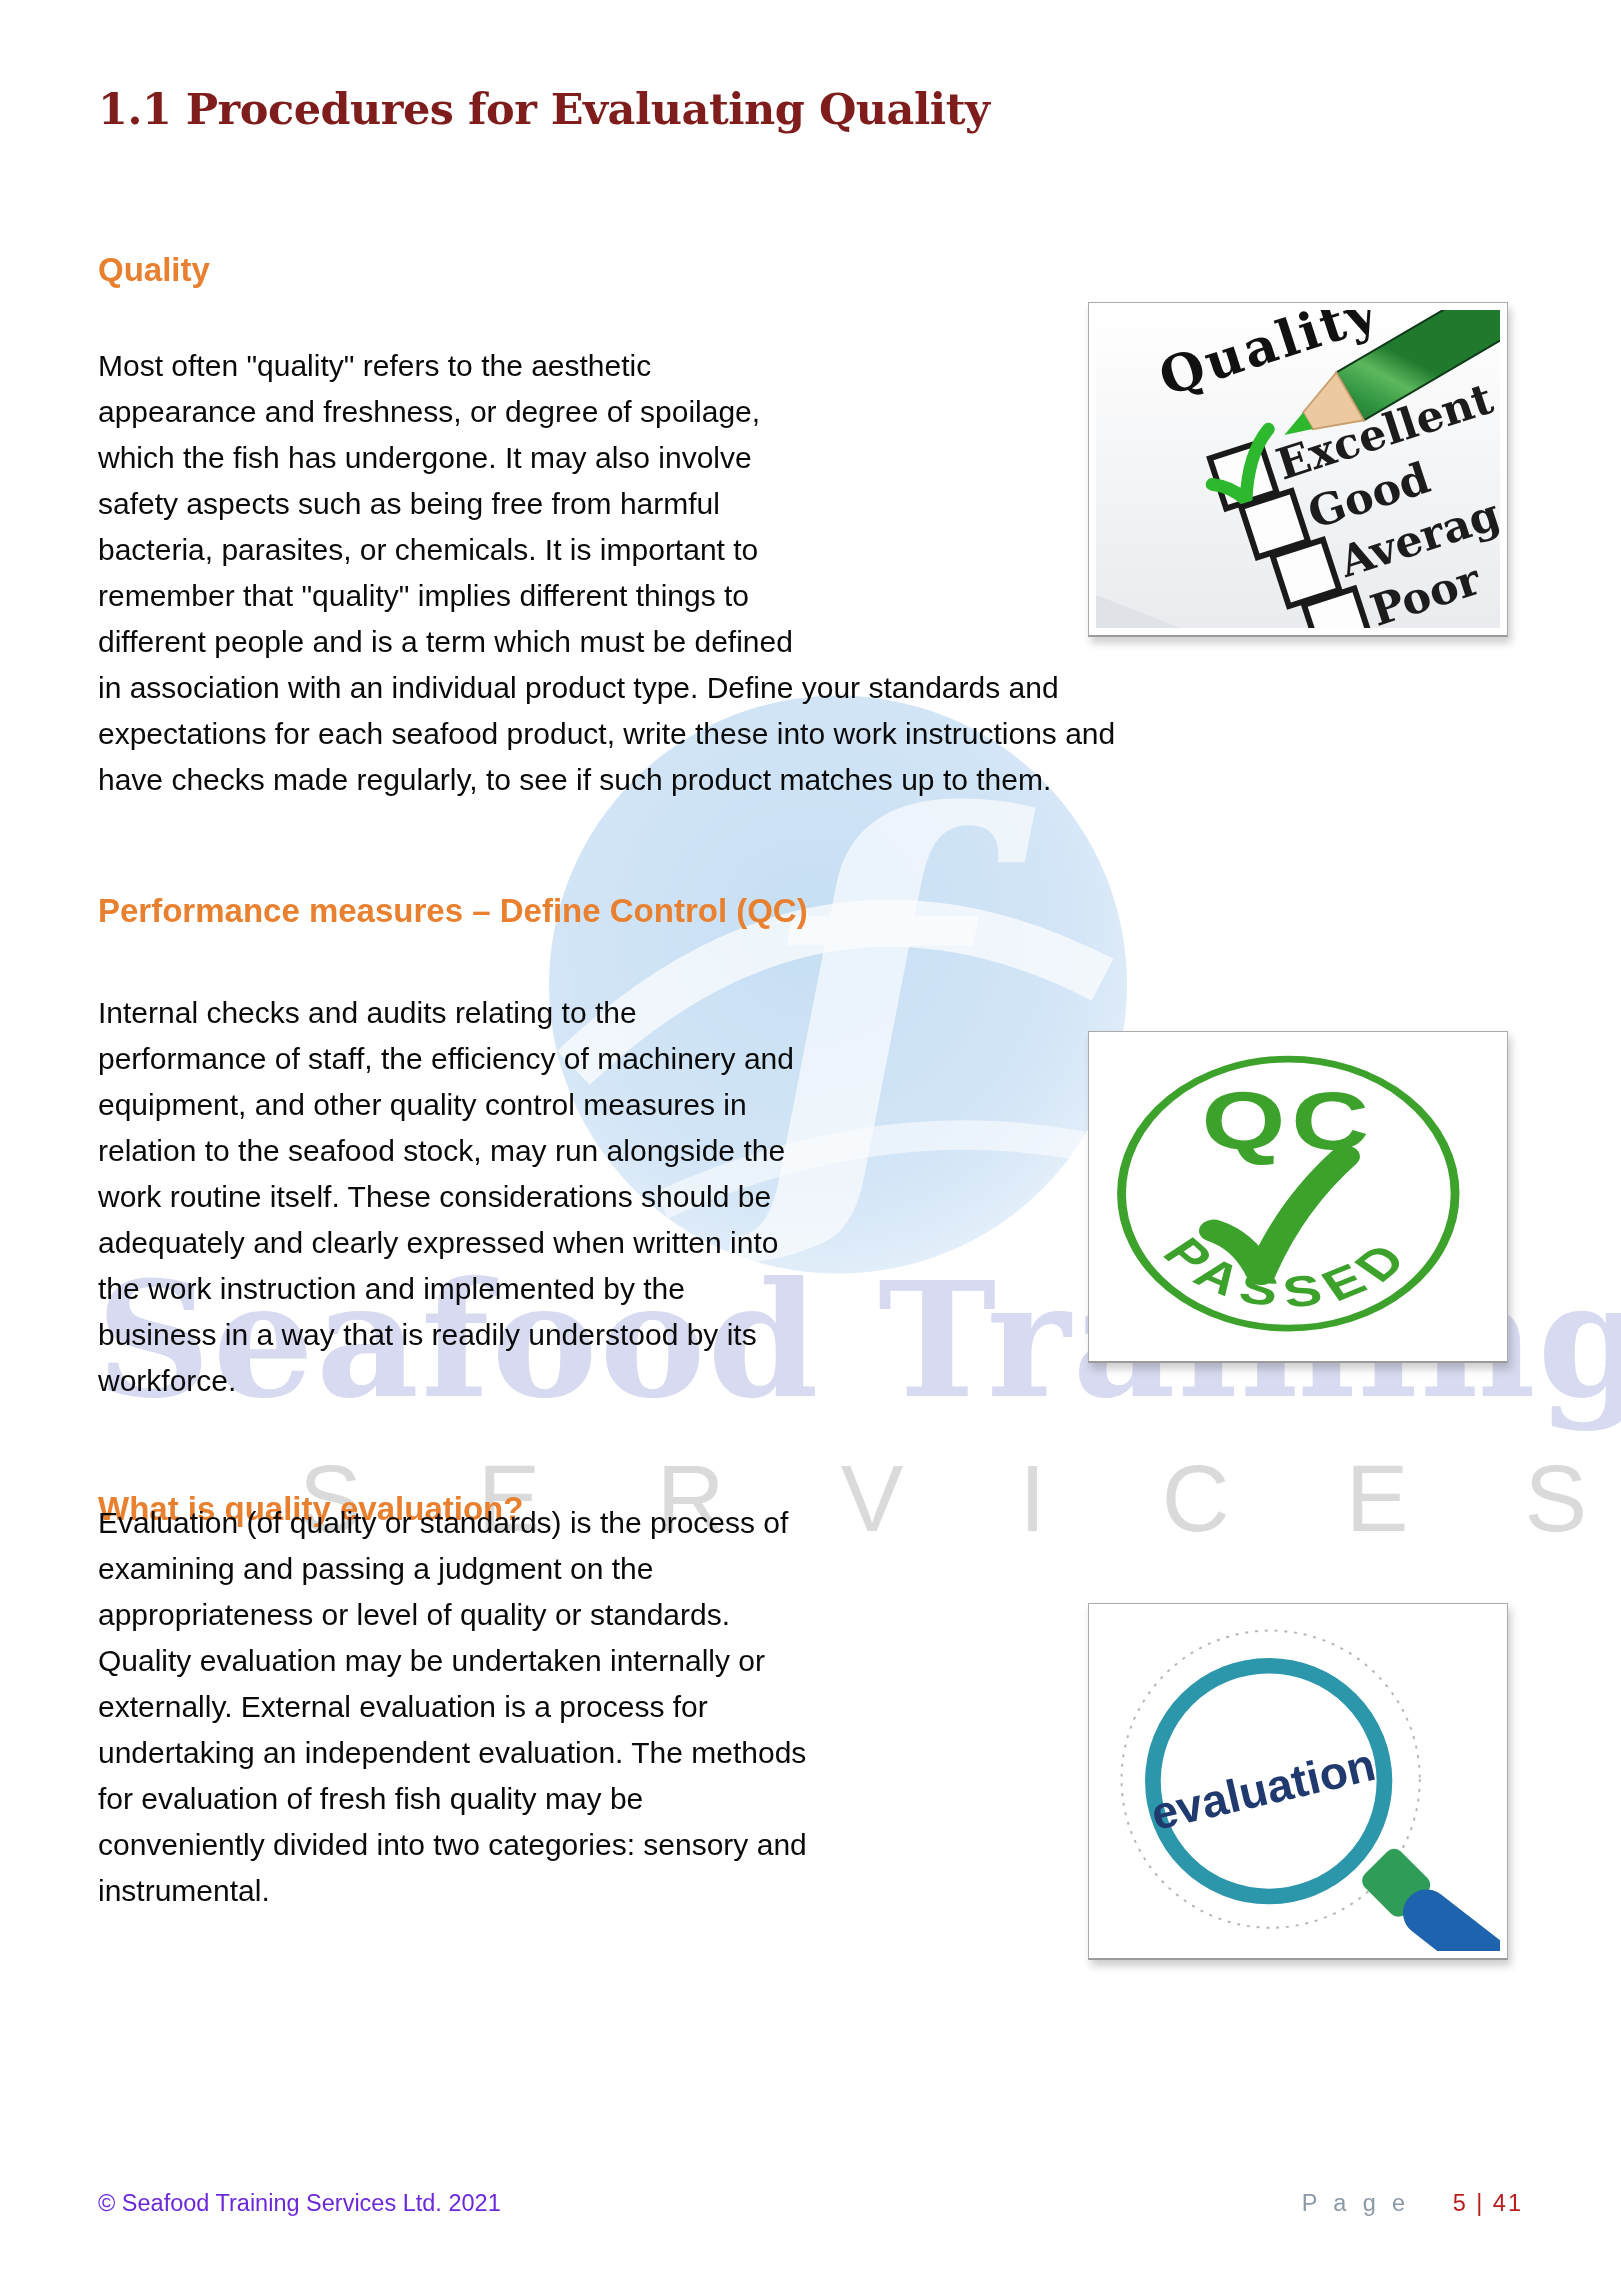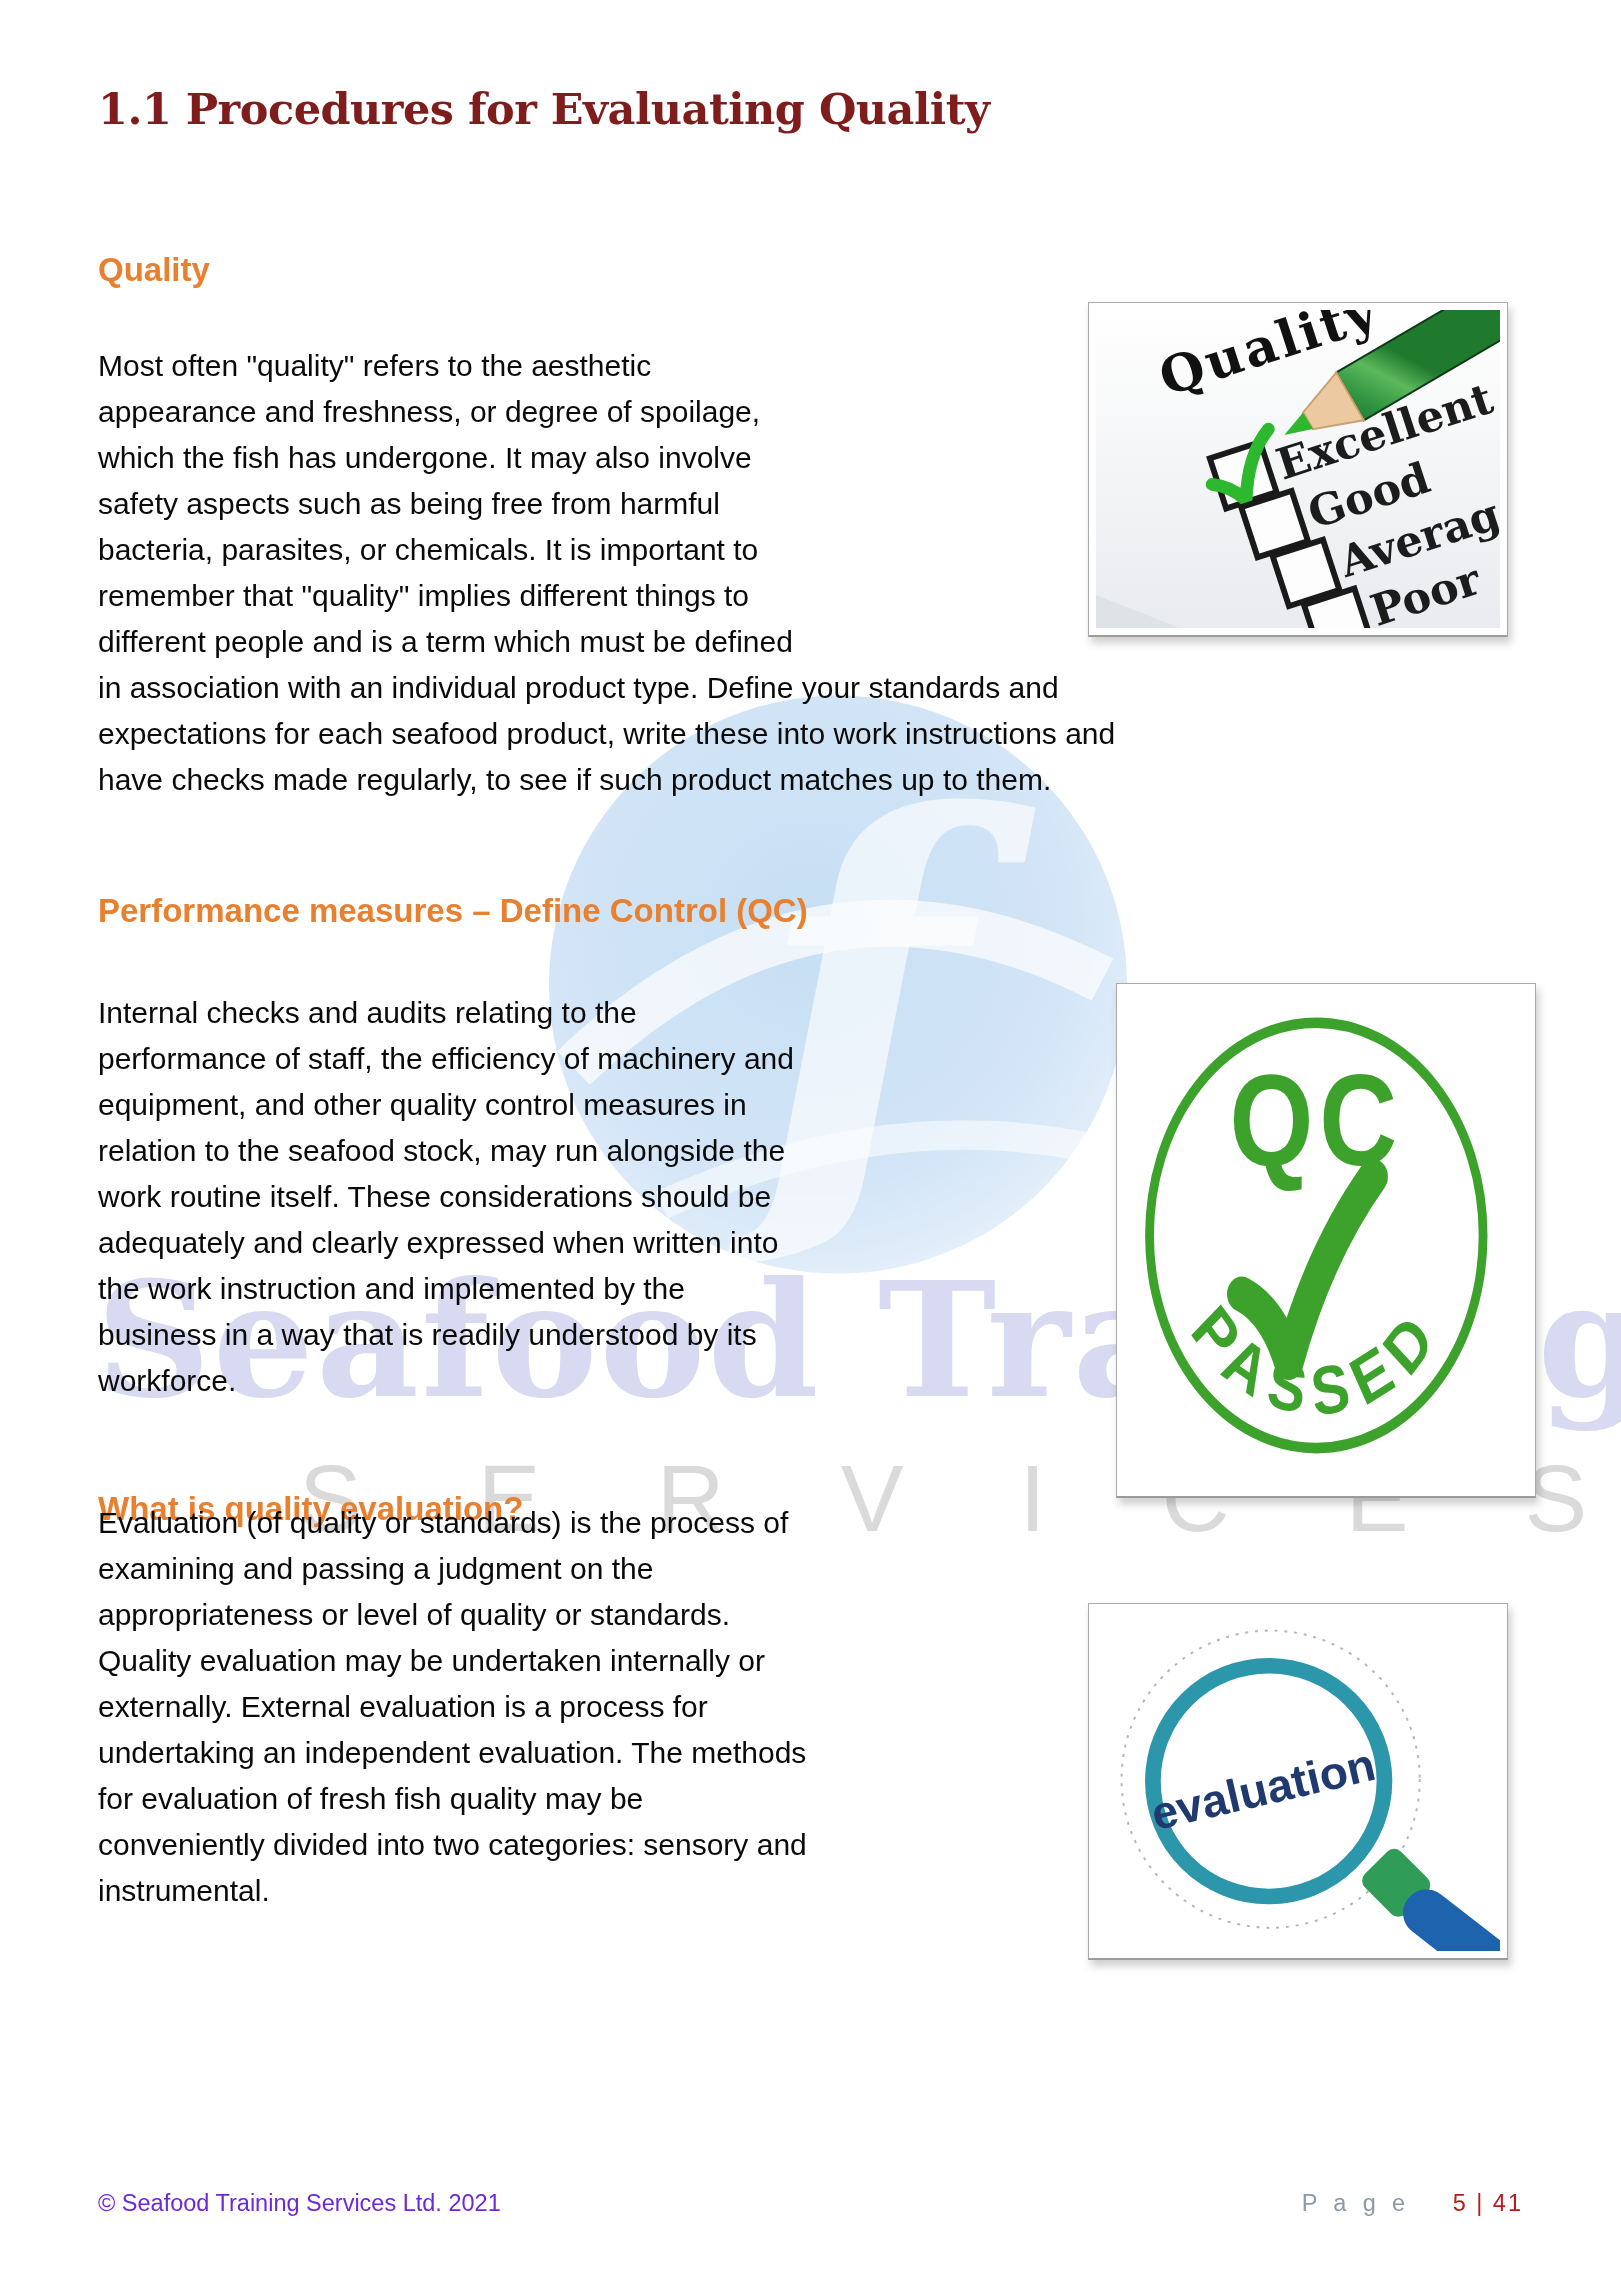--- a/index.html
+++ b/index.html
@@ -49,21 +49,21 @@
   .p3{top:1500px;}
   
   .img-box{
     position:absolute;left:1088px;z-index:3;
     width:420px;background:#ffffff;
     border:1px solid #ababab;border-bottom:2.9px solid #9b9b9b;
     box-shadow:2.9px 5.9px 7.8px rgba(60,60,60,.25);
     box-sizing:border-box;padding:6.9px;
   }
   .box-quality{top:302px;height:335px;}
-  .box-qc{top:983px;height:515px;margin-left:28px;}
+  .box-qc{top:1031px;height:332px;}
   .box-eval{top:1603px;height:357px;}
   .img-box svg{display:block;width:100%;height:100%;}
   
   .footer{position:absolute;left:0;top:2190px;width:100%;z-index:2;font-size:23.5px;}
   .footer .copy{position:absolute;left:98px;color:#6d28d9;white-space:nowrap;}
   .footer .pageno{position:absolute;right:98px;white-space:nowrap;text-align:right;}
   .footer .pw{color:#8c99a6;letter-spacing:4.9px;}
   .footer .pn{color:#b91c1c;letter-spacing:2px;margin-left:36px;}
 </style>
 </head>

